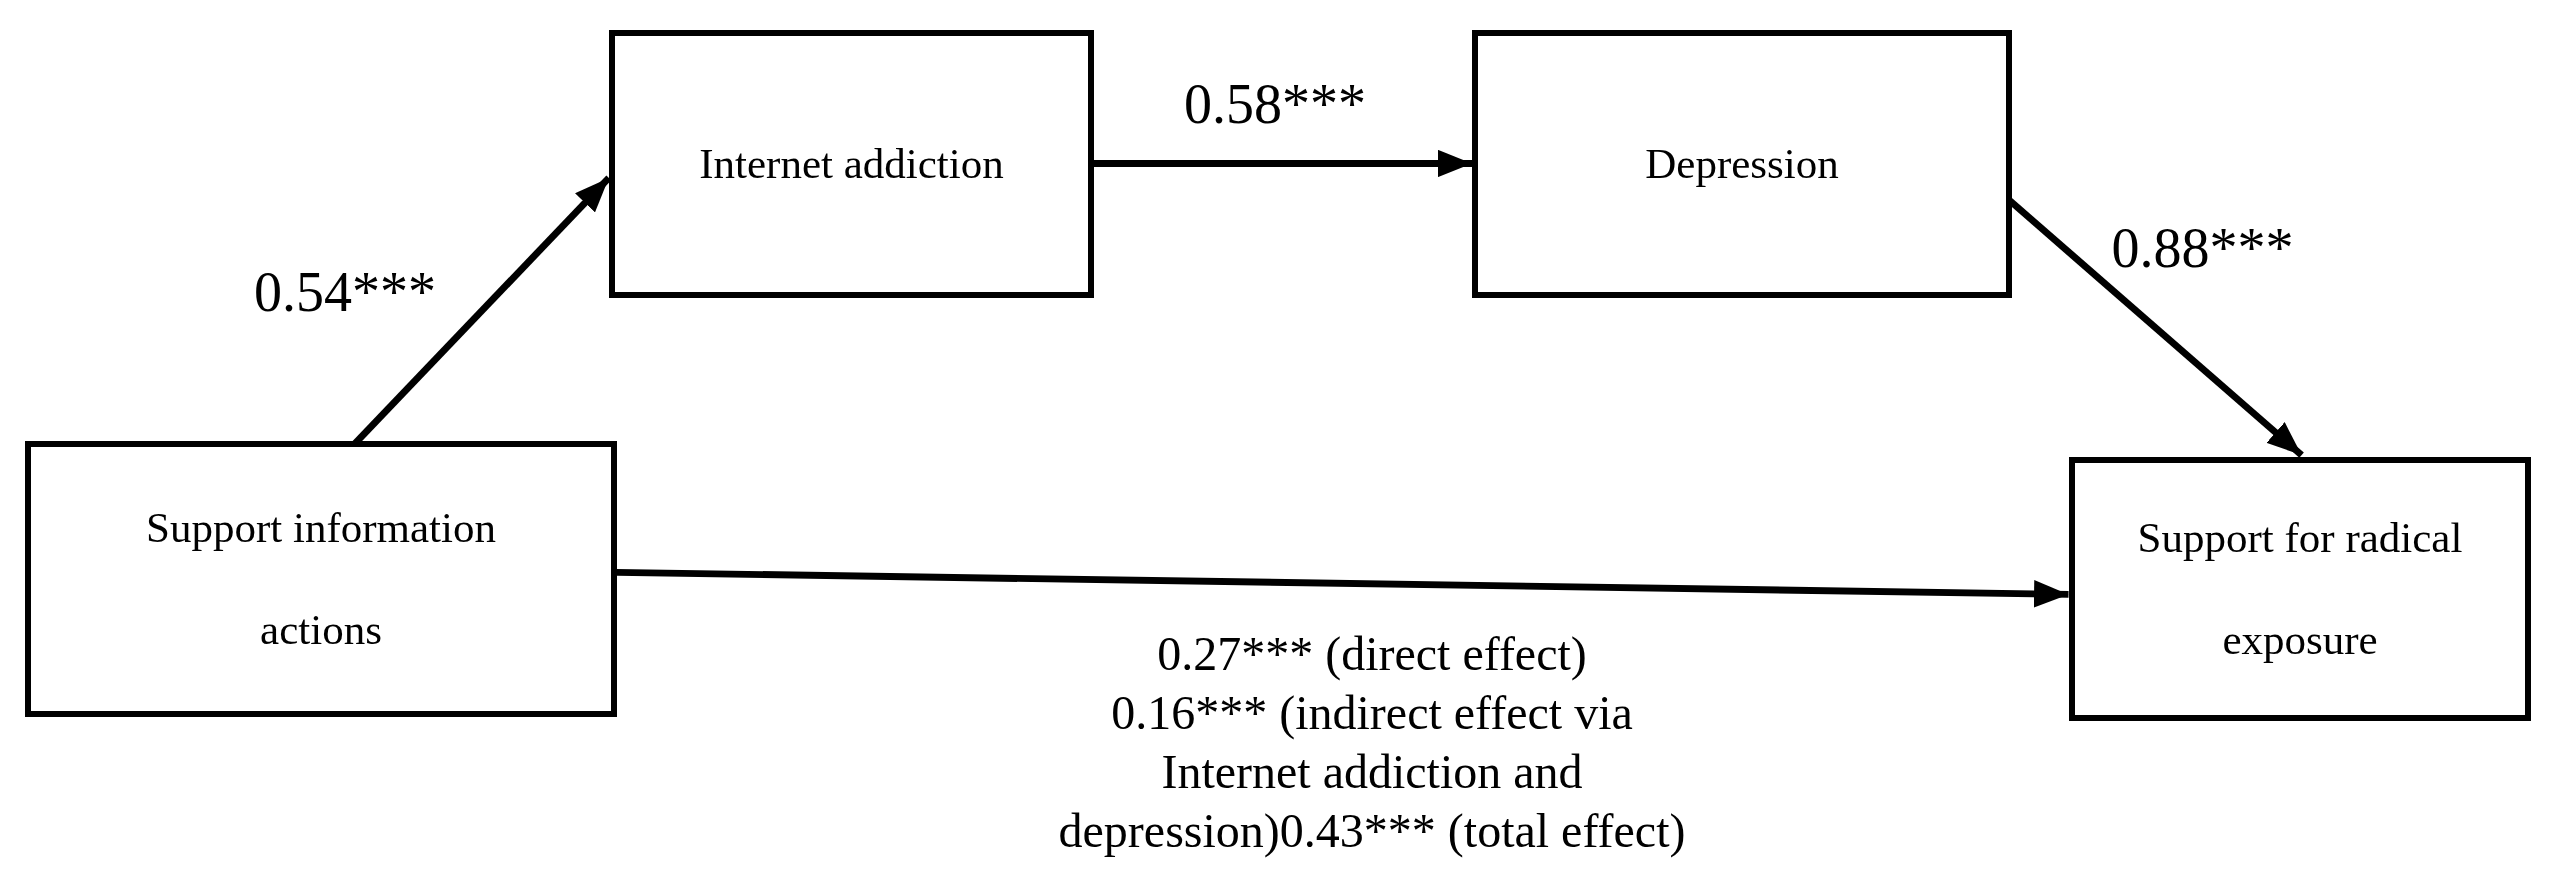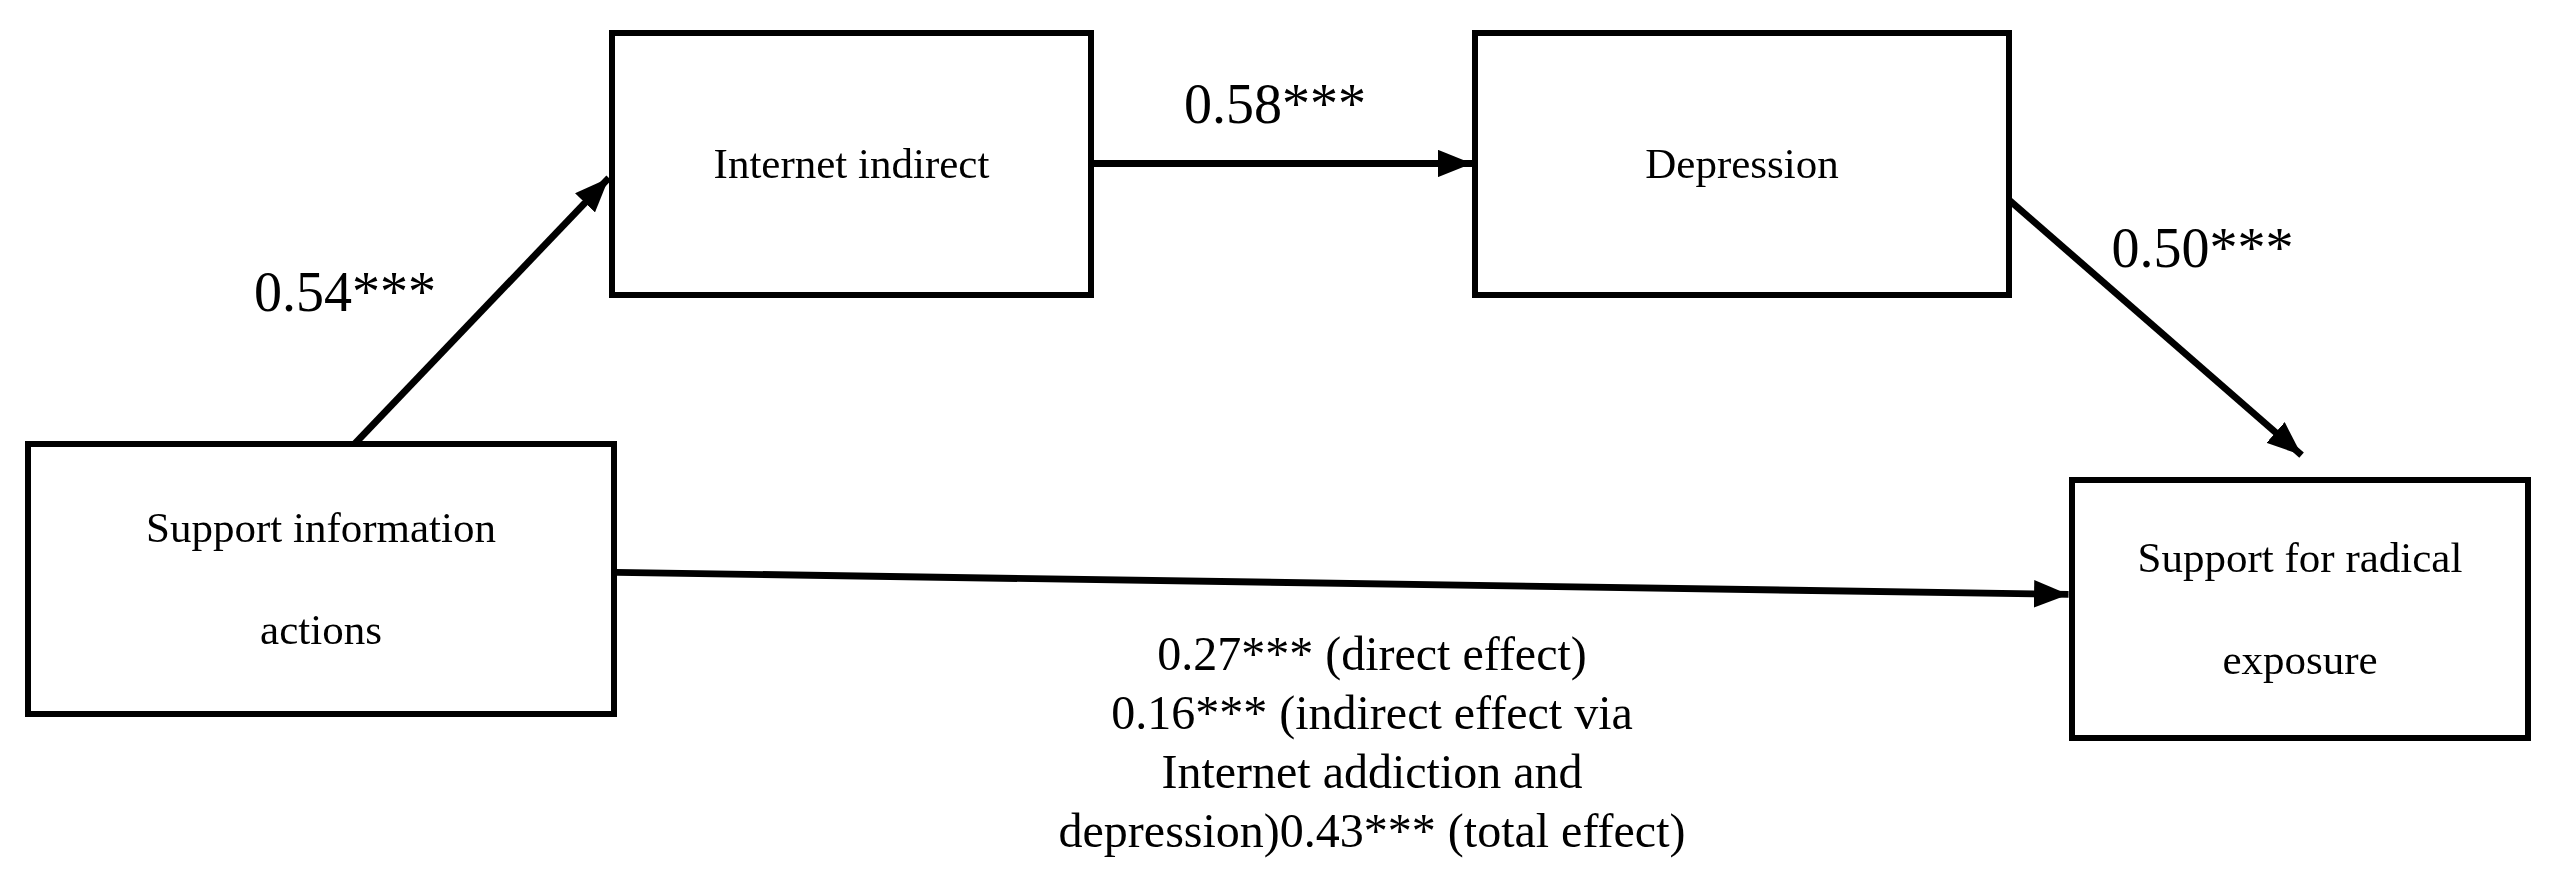--- a/index.html
+++ b/index.html
@@ -81,42 +81,42 @@
     </g>
     <g>
       <line x1="2845" y1="230" x2="3338" y2="660" stroke="#000000" stroke-width="10" marker-end="url(#ah)"></line>
     </g>
     <g>
       <line x1="894" y1="830" x2="3000" y2="862" stroke="#000000" stroke-width="10" marker-end="url(#ah)"></line>
     </g>
   </svg>
 
   <div class="node" style="left:609px; top:30px; width:485px; height:268px;">
-    <span class="node-label">Internet indirect</span>
+    <span class="node-label">Internet addiction</span>
   </div>
 
   <div class="node" style="left:1472px; top:30px; width:540px; height:268px;">
     <span class="node-label">Depression</span>
   </div>
 
   <div class="node two-line" style="left:25px; top:441px; width:592px; height:276px;">
     <span class="node-label">Support information</span>
     <span class="node-label">actions</span>
   </div>
 
-  <div class="node two-line" style="left:2069px; top:457px; width:462px; height:264px;margin-top:20px;">
+  <div class="node two-line" style="left:2069px; top:457px; width:462px; height:264px;">
     <span class="node-label">Support for radical</span>
     <span class="node-label">exposure</span>
   </div>
 
   <div class="coef" style="left:221px; top:268px; width:248px;">0.54***</div>
 
   <div class="coef" style="left:1158px; top:80px; width:234px;">0.58***</div>
 
-  <div class="coef" style="left:2082px; top:224px; width:241px;">0.50***</div>
+  <div class="coef" style="left:2082px; top:224px; width:241px;">0.88***</div>
 
   <div class="effects-block">
     <div>0.27*** (direct effect)</div>
     <div>0.16*** (indirect effect via</div>
     <div>Internet addiction and</div>
     <div>depression)0.43*** (total effect)</div>
   </div>
 
 </div>
 

